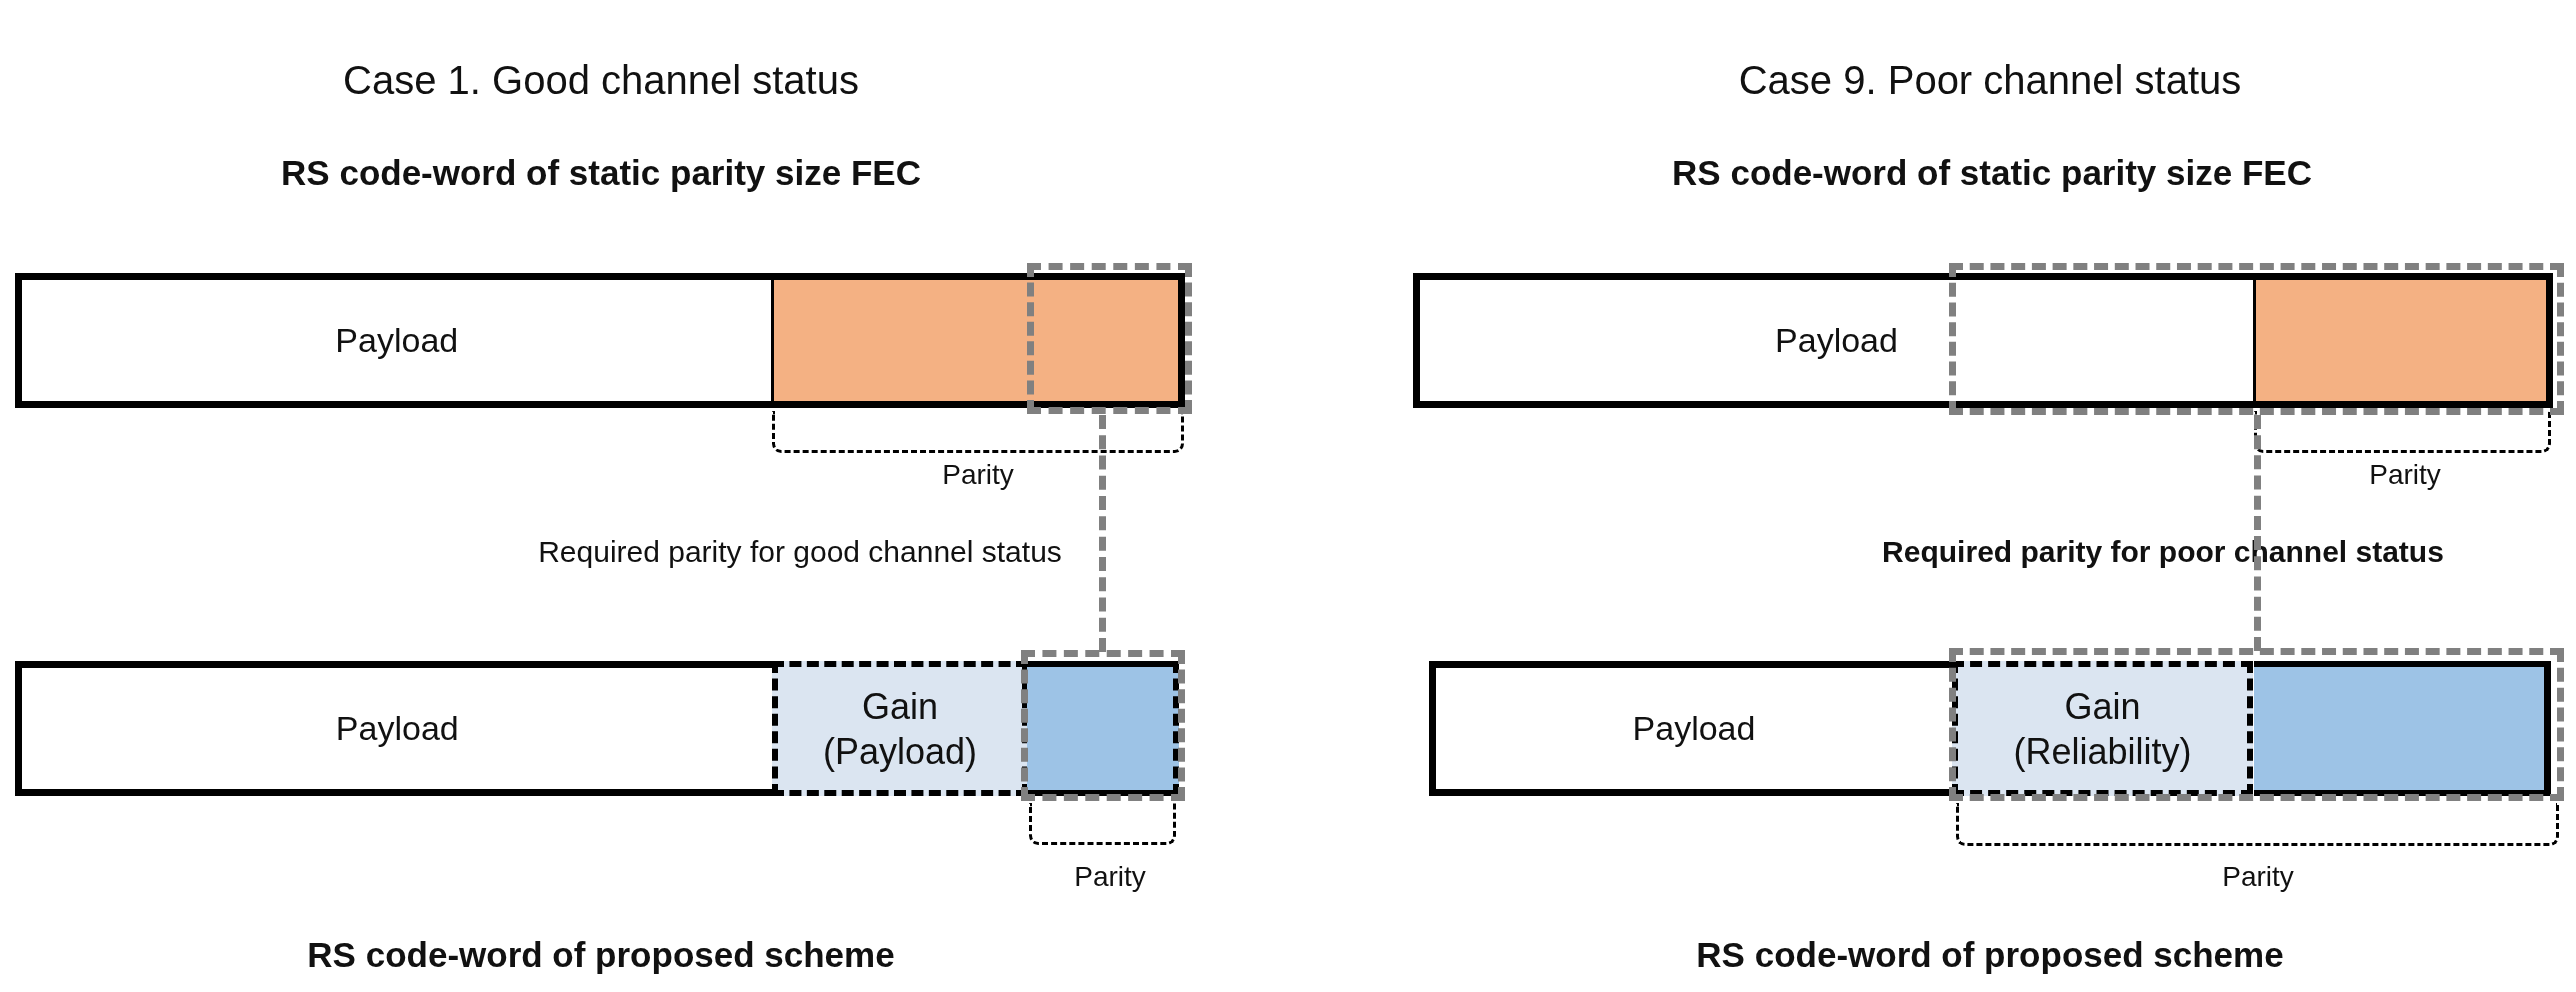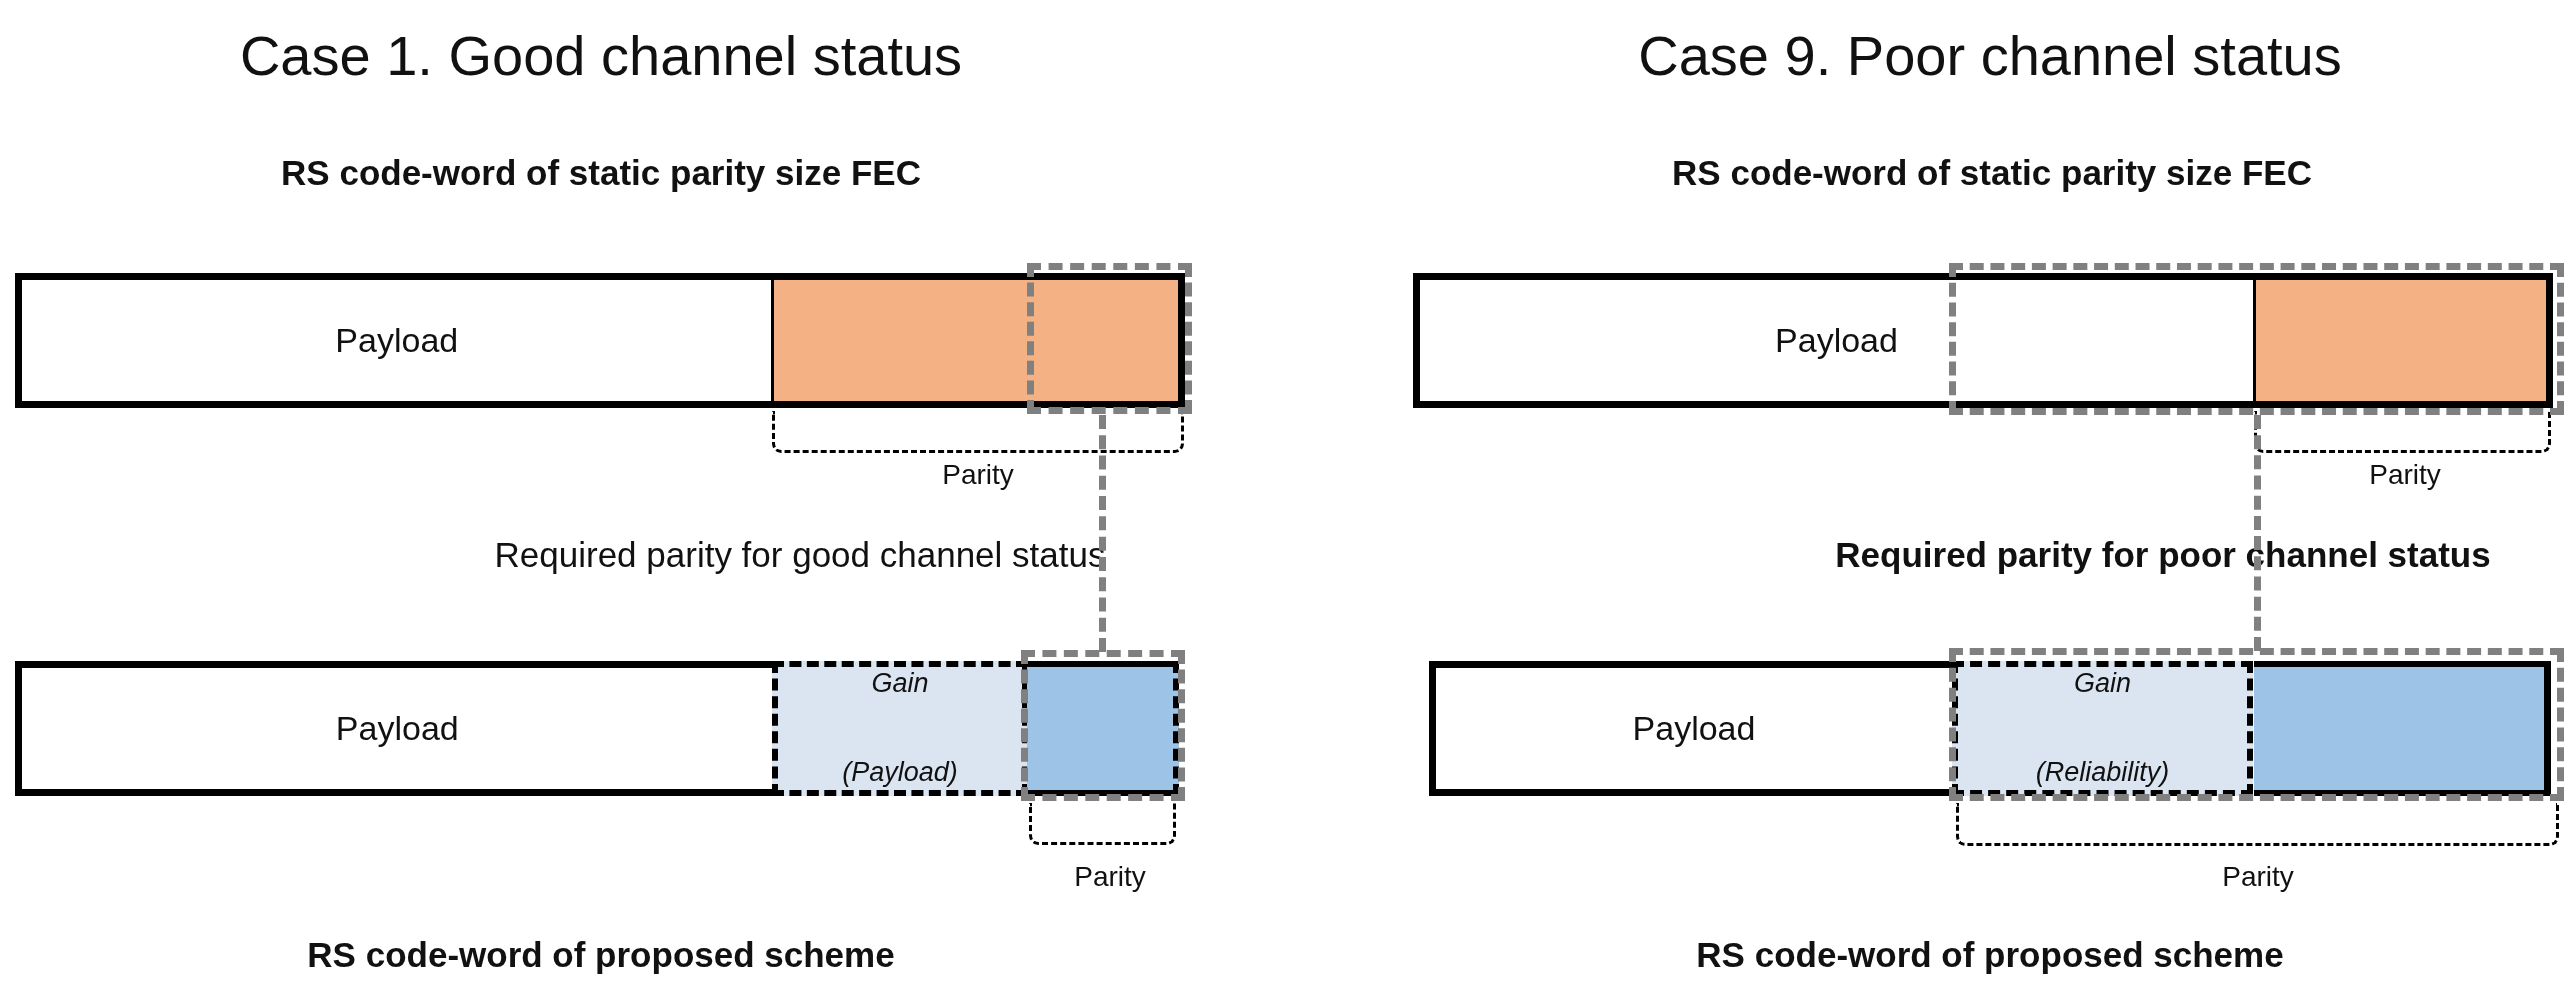--- a/index.html
+++ b/index.html
@@ -5,41 +5,41 @@
   html,body{margin:0;padding:0;background:#ffffff;}
   #canvas{
     position:relative;
     width:2576px;height:992px;
     background:#ffffff;
     font-family:"Liberation Sans", sans-serif;
     color:#111;
     overflow:hidden;
   }
   .txt{position:absolute;transform:translateX(-50%);white-space:nowrap;text-align:center;}
-  .title{font-size:56px;}
+  .title{font-size:40px;margin-top:35px;}
   .caption{font-size:35px;font-weight:bold;}
-  .required{font-size:35px;}
+  .required{font-size:30px;}
   .plabel{font-size:28px;}
   
   .bar-top{
     position:absolute;display:flex;box-sizing:border-box;
     border:7.7px solid #000;background:#fff;z-index:1;
   }
   .sec-white{display:flex;align-items:center;justify-content:center;box-sizing:border-box;background:#fff;font-size:34px;}
   .sec-orange{flex:1;box-sizing:border-box;border-left:3.1px solid #000;background:var(--orange);}
   
   .sec-payload-solid{
     position:absolute;display:flex;align-items:center;justify-content:center;
     box-sizing:border-box;background:#fff;font-size:34px;
     border:7.7px solid #000;border-right:none;z-index:1;
   }
   .sec-gain{
-    position:absolute;display:flex;flex-direction:column;align-items:center;justify-content:space-between;
+    position:absolute;display:flex;flex-direction:column;align-items:center;justify-content:center;
     box-sizing:border-box;background:var(--light-blue);
-    border:6.1px dashed #000;font-size:27px;line-height:1.25;z-index:1;font-style:italic;
+    border:6.1px dashed #000;font-size:36px;line-height:1.25;z-index:1;
   }
   .sec-blue{
     position:absolute;box-sizing:border-box;background:var(--blue);
     border-top:6.1px solid #000;border-bottom:6.1px solid #000;border-right:6.1px dashed #000;z-index:1;
   }
   .sec-blue.solid-right{border-right:7.7px solid #000;}
   
   .gray-box{
     position:absolute;box-sizing:border-box;
     border:7.7px dashed var(--gray);background:transparent;z-index:5;pointer-events:none;

